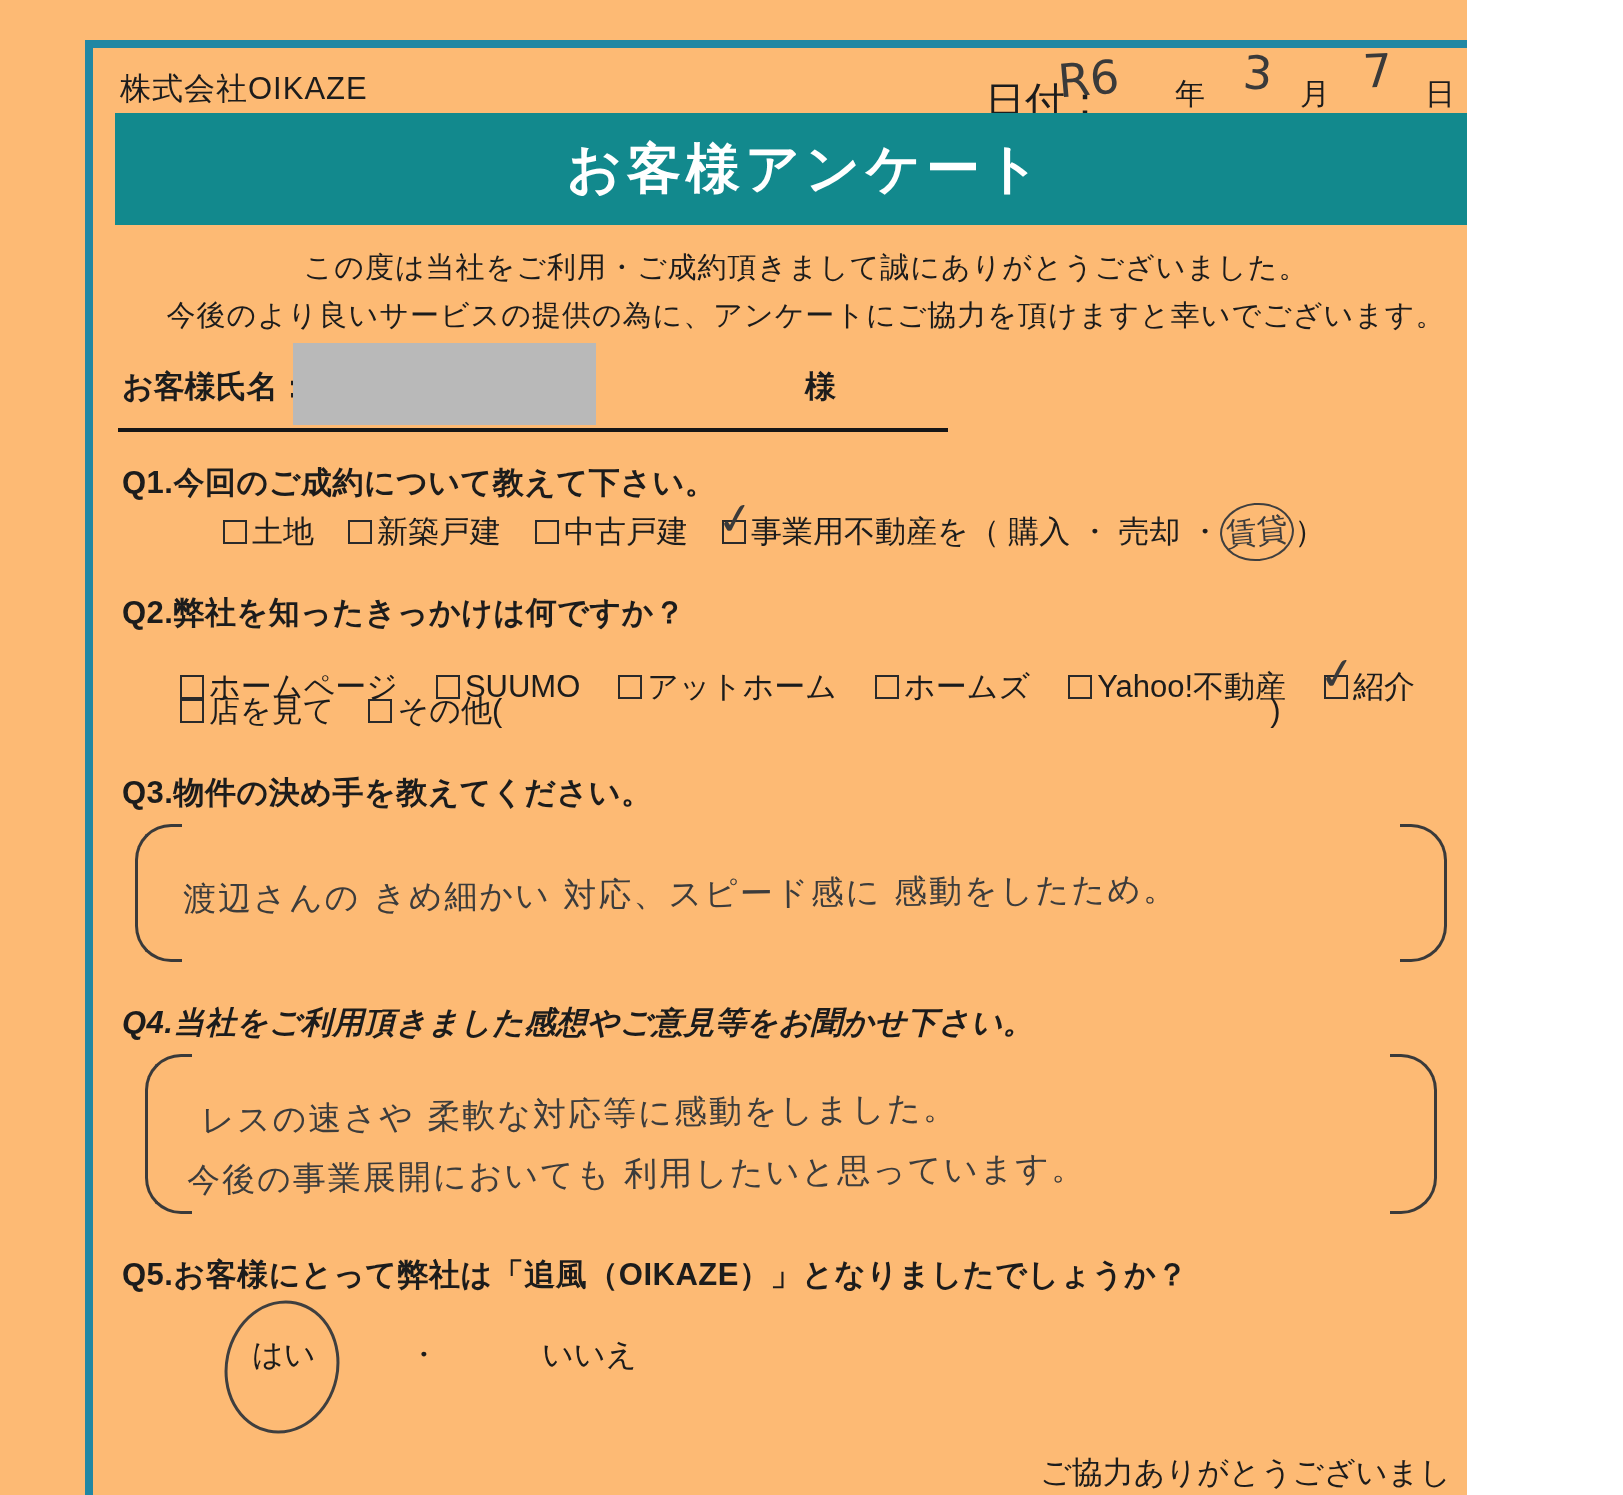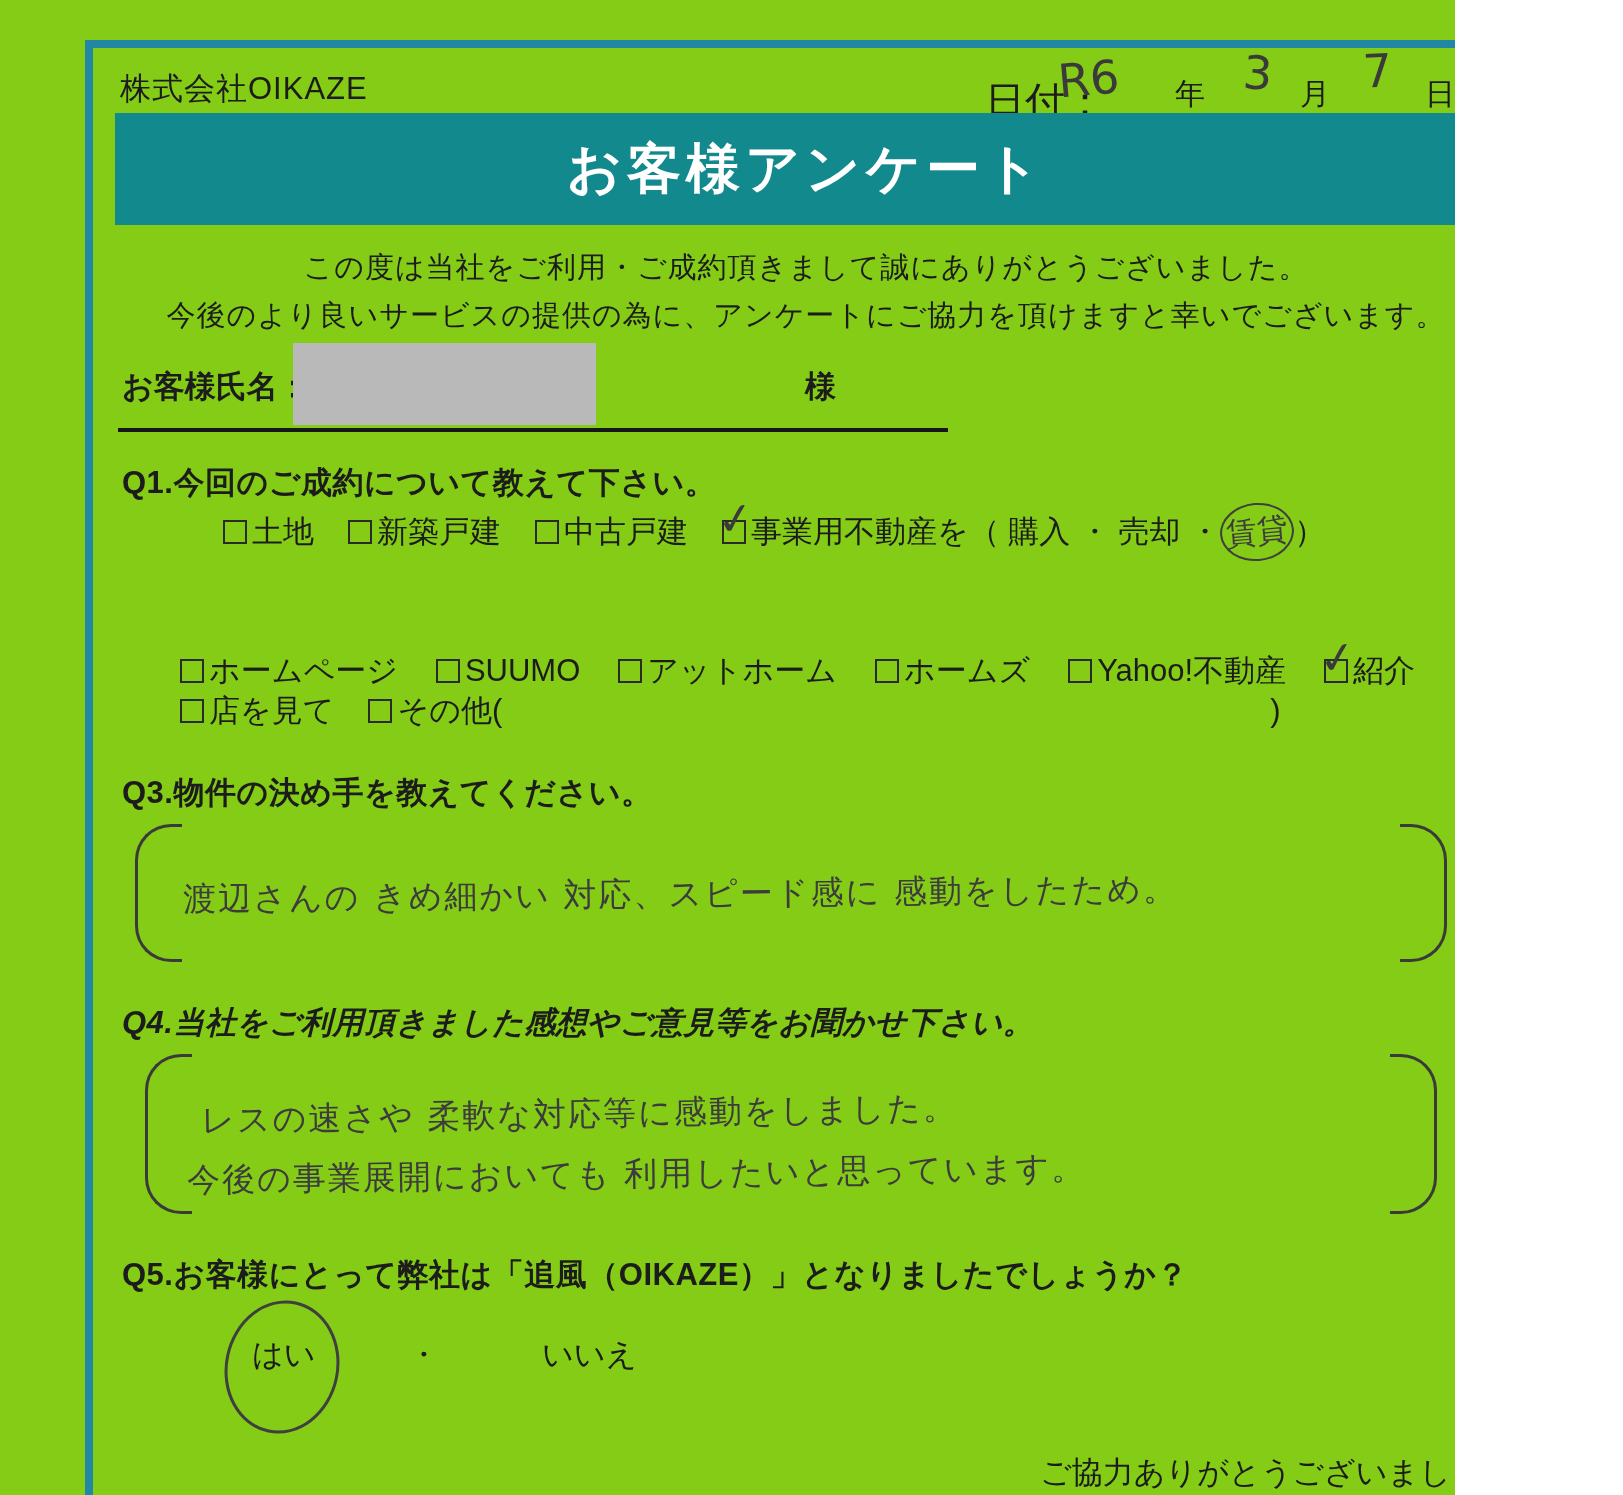--- a/index.html
+++ b/index.html
@@ -1,22 +1,23 @@
 <!DOCTYPE html>
 <html><head>
 <meta charset="utf-8">
 <style>
   html,body{margin:0;padding:0;background:#ffffff;}
   #page{
     position:relative;
     width:1455px;height:1495px;
-    background:#84cc16;
+    background:#fdba74;
     overflow:hidden;
     font-family:"Liberation Sans","DejaVu Sans",sans-serif;
     color:#1c1c1c;
+    padding-left:12px;
   }
   .abs{position:absolute;}
   
   .frame{position:absolute;background:#2187a3;}
   .frame-top{left:85px;top:40px;width:1518px;height:8px;}
   .frame-left{left:85px;top:40px;width:8px;height:1455px;}
   .frame-right{left:1595px;top:40px;width:8px;height:1455px;}
 
   .company{left:120px;top:68px;font-size:31px;letter-spacing:1px;}
 
@@ -116,21 +117,22 @@
           <span class="cb"></span>
         <span class="check hand">✓</span>
       </span>
       <span>事業用不動産を</span>
       <span>（ 購入 ・ 売却 ・</span>
       <span class="circled hand">賃貸</span>
       <span>）</span>
     </span>
   </div>
 
-  <div class="abs opt-row" style="left:180px;top:650px;gap:38px;text-align:center;">
+  <div class="abs q-heading" style="left:122px;top:592px;">Q2.弊社を知ったきっかけは何ですか？</div>
+  <div class="abs opt-row" style="left:180px;top:666px;gap:38px;text-align:center;">
     <span class="opt">
       <span class="cbwrap">
           <span class="cb"></span>
         </span>
       <span>ホームページ</span>
     </span>
     <span class="opt">
       <span class="cbwrap">
           <span class="cb"></span>
         </span>

